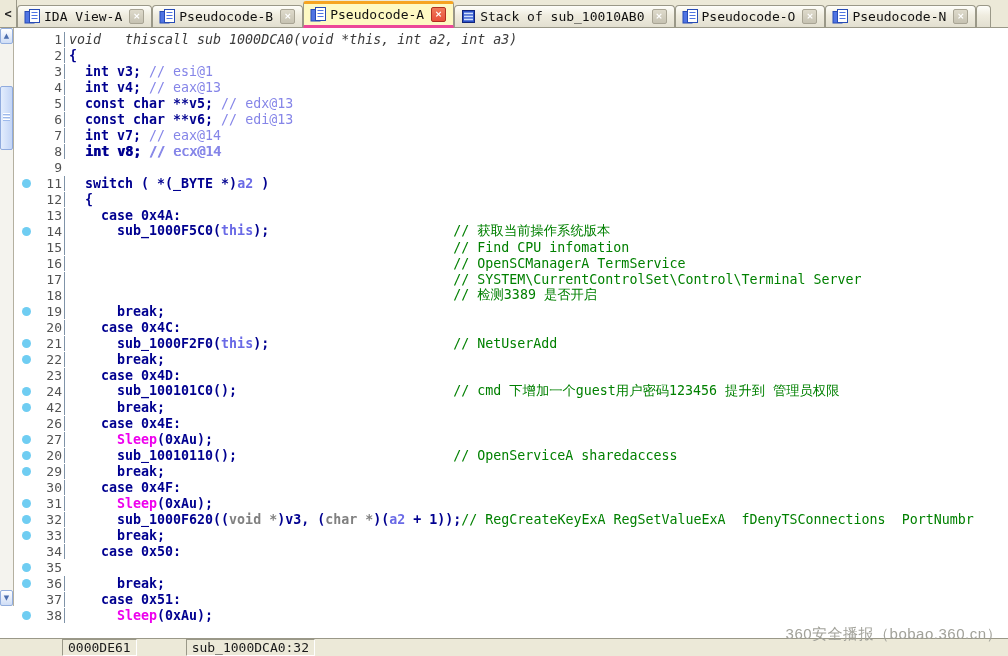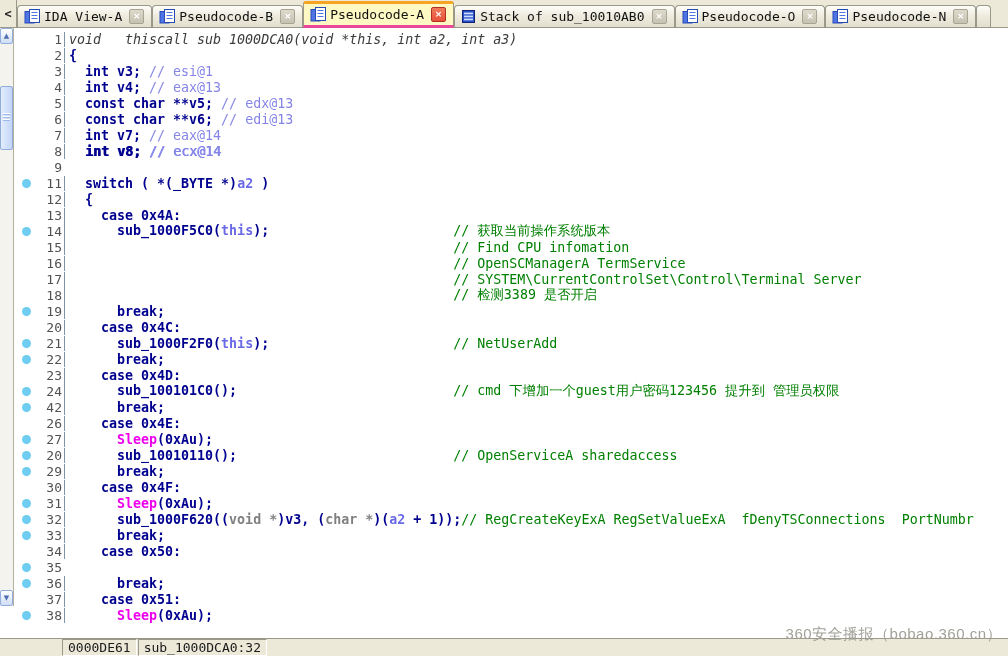--- a/index.html
+++ b/index.html
@@ -90,21 +90,21 @@
   .r{color:#8585e8;font-weight:normal;}
   .c{color:var(--comment-green,#008000);font-weight:normal;}
   .m{color:var(--magenta,#ee00ee);font-weight:bold;text-align:right;}
   .g{color:var(--cast-gray,#808080);font-weight:bold;}
   .f{color:#3c3c3c;font-style:italic;}
   .hl .seg{text-shadow:0.7px 0 currentColor;}
   
   .statusbar{
     position:absolute;left:0;bottom:0;width:1008px;height:18px;
     background:#ece9d8;border-top:1px solid #9a9888;box-sizing:border-box;
-    display:flex;align-items:stretch;padding-left:62px;
+    display:flex;align-items:stretch;padding-left:62px;gap:48px;
   }
   .scell{
     border:1px solid;border-color:#9a9888 #ffffff #ffffff #9a9888;
     padding:0 5px;margin-right:1px;
     font:13px/16px "DejaVu Sans Mono",monospace;color:#1a1a1a;white-space:nowrap;
   }
   
   .watermark{
     position:absolute;right:6px;top:625px;
     font:15px "Liberation Sans","DejaVu Sans",sans-serif;color:#a2a29a;

